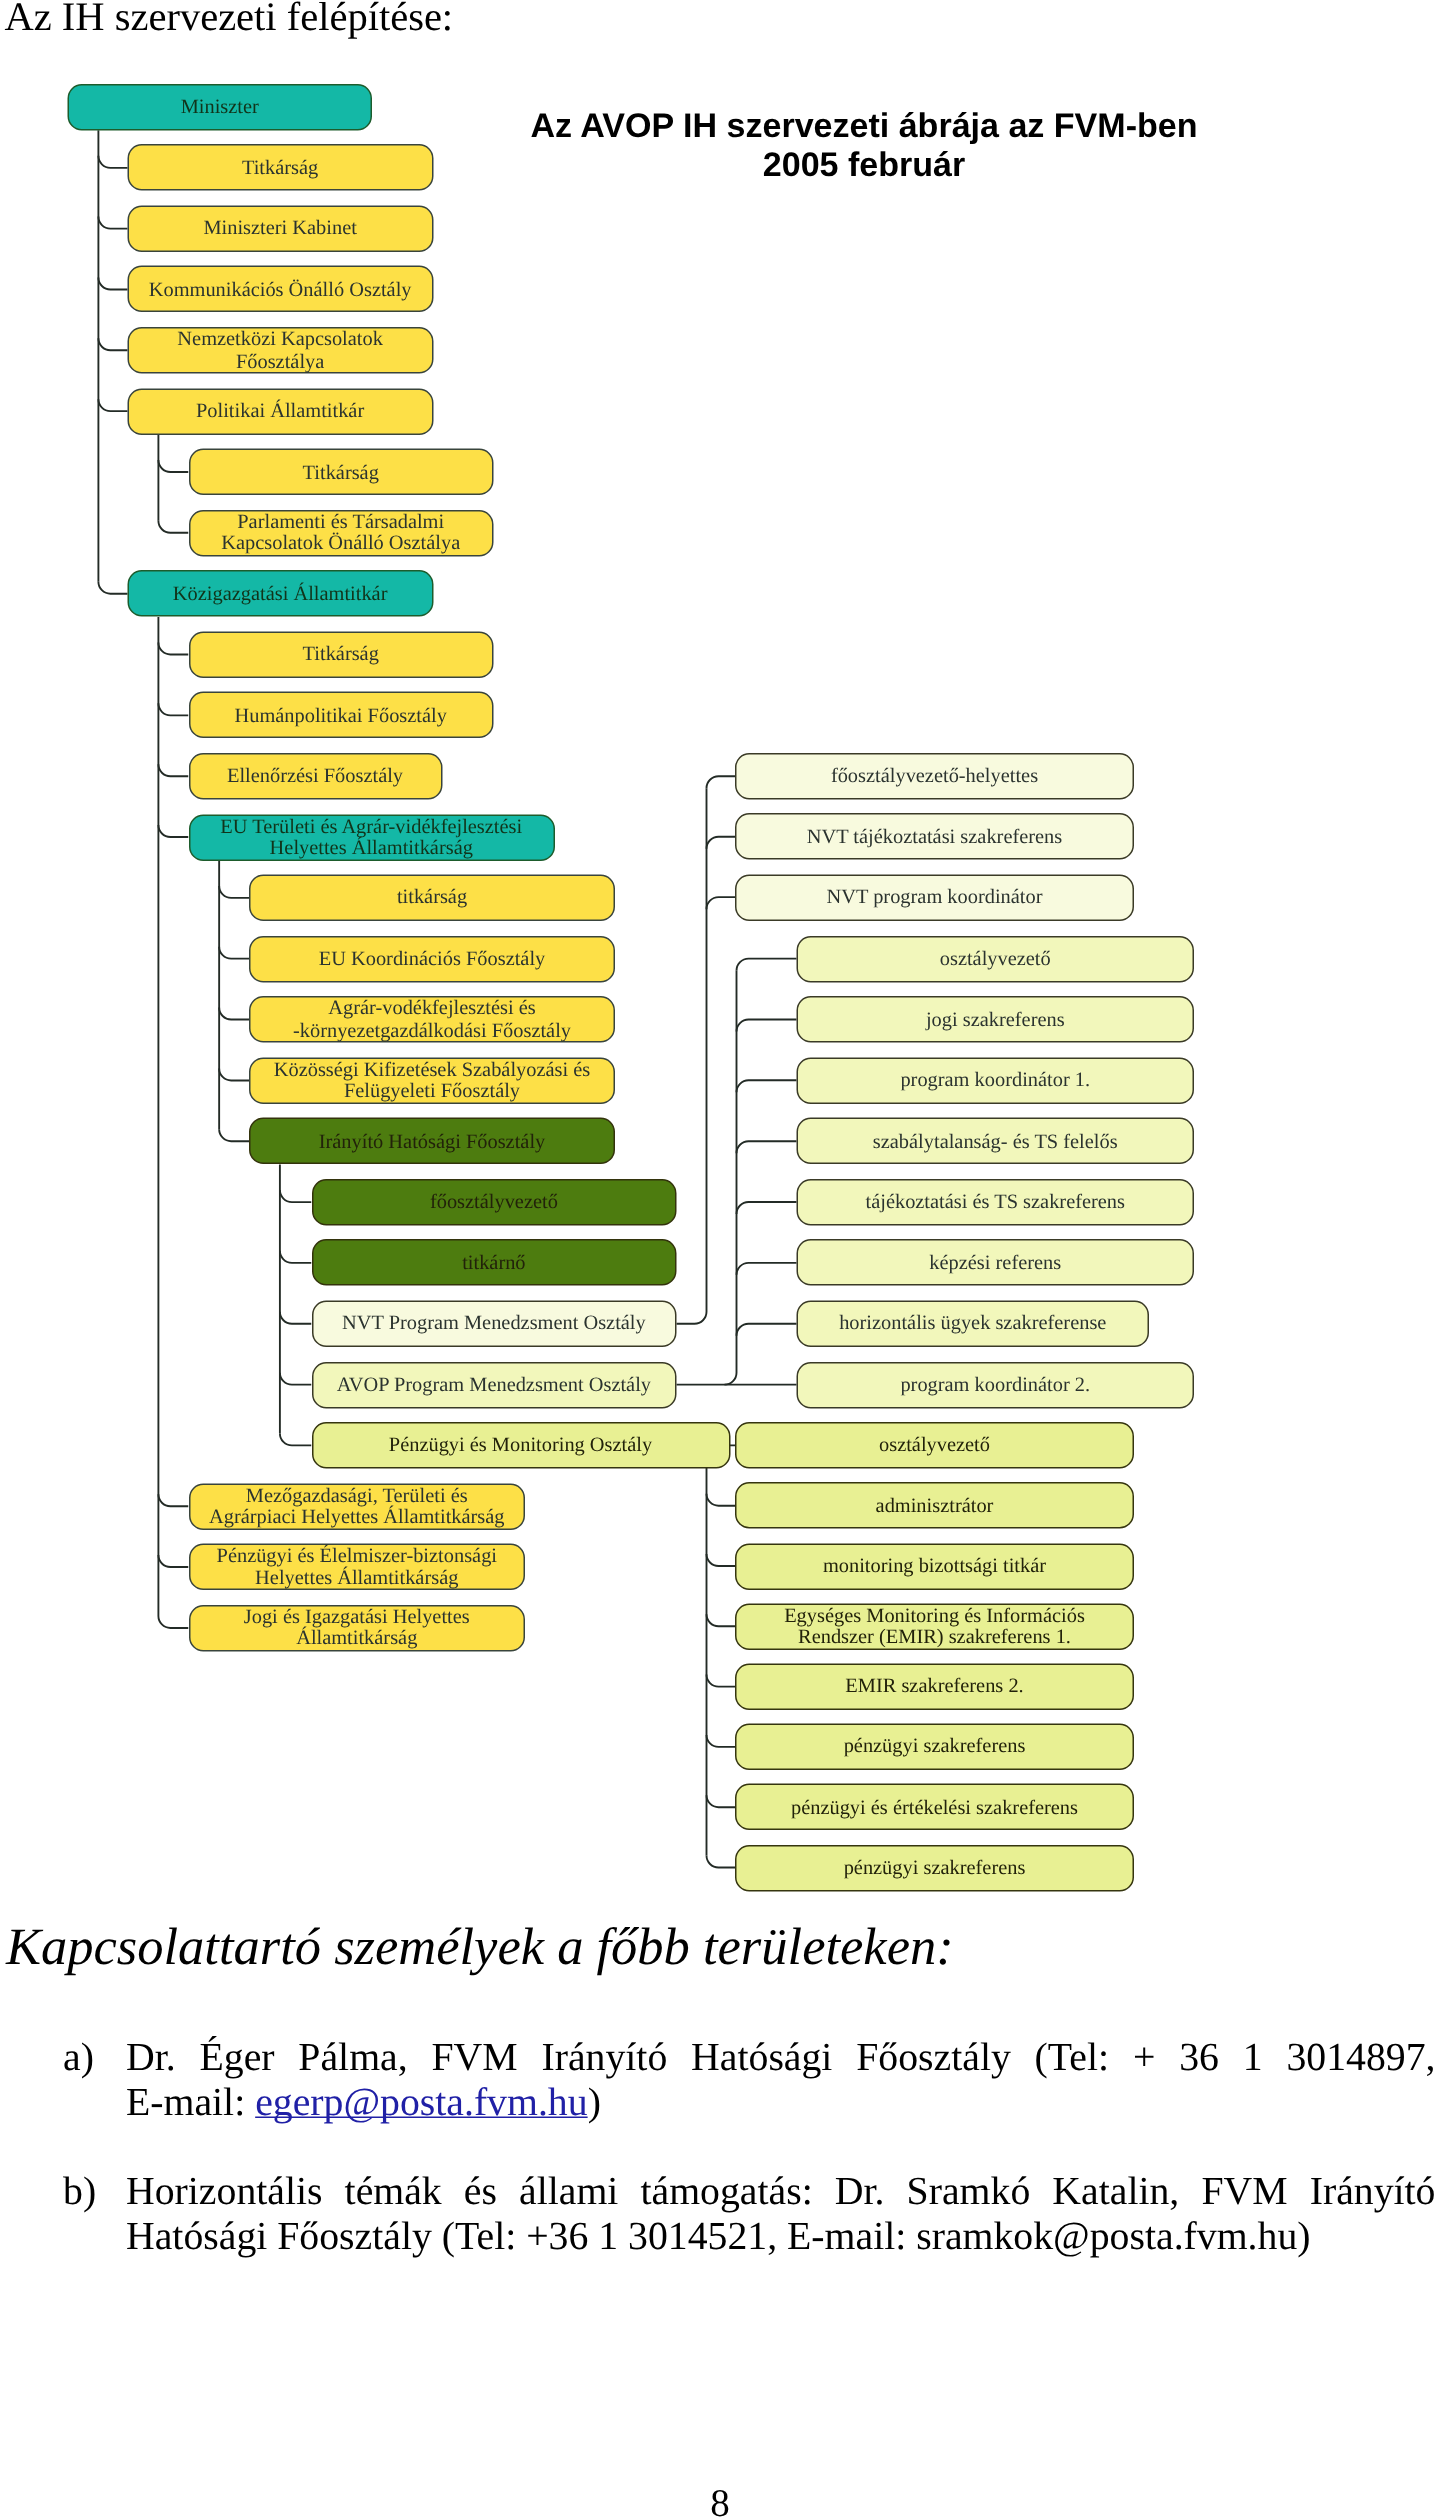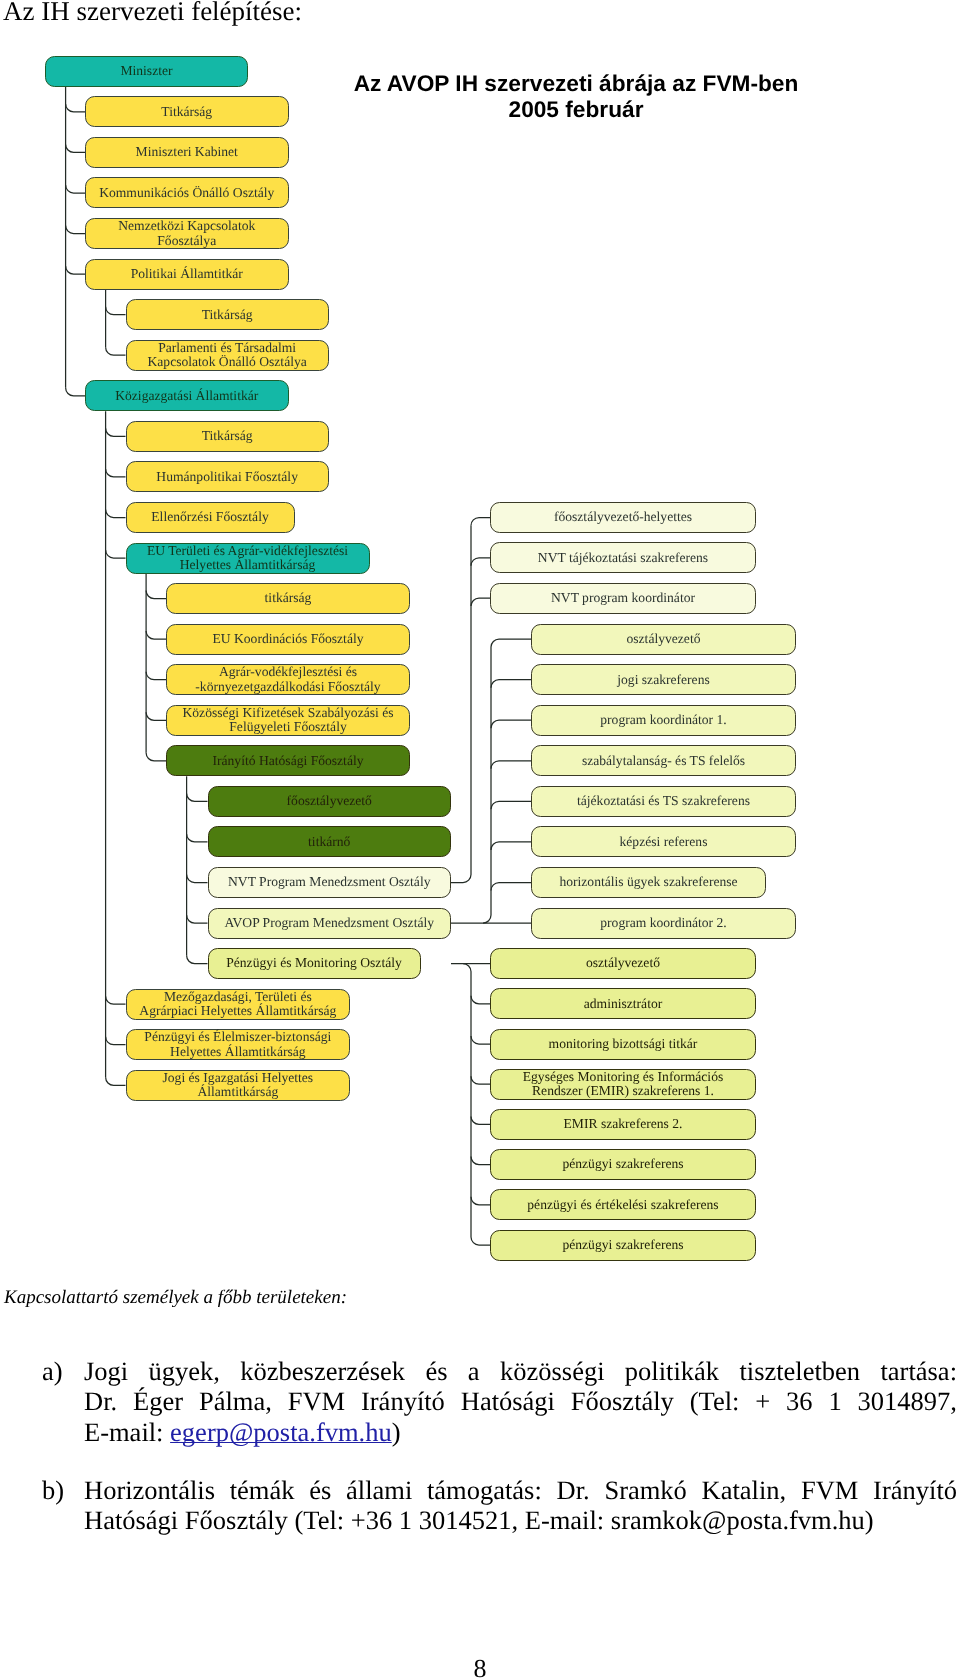--- a/index.html
+++ b/index.html
@@ -15,21 +15,21 @@
   .node .lbl{display:block;width:100%;}
   .green{background:#14b8a6;border-color:#1d5c2c;color:#11341a;}
   .pale{background:#fde047;}
   .olive{background:#4d7c0f;border-color:#33330c;color:#22220a;}
   .paleyellow{background:#f8fade;border-color:#3a3a26;}
   .midyellow{background:#f2f7bb;border-color:#3a3a26;}
   .midyellow2{background:#e8f093;border-color:#35350f;color:#22220a;}
   svg.links{position:absolute;left:0;top:0;}
   svg.links path{fill:none;stroke:#232b26;stroke-width:1.25;}
   .contacts{position:absolute;left:0;top:1284px;width:960px;}
-  .ctitle{font-style:italic;font-size:19px;line-height:28px;margin:0 0 0 4px;}
+  .ctitle{font-style:italic;font-size:35px;line-height:28px;margin:0 0 0 4px;}
   .clist{margin:0;padding:0;list-style:none;}
   .citem{position:relative;padding-left:84px;font-size:26.5px;line-height:30.3px;
          margin-top:28px;padding-right:3px;}
   .citem:first-child{margin-top:44px;}
   .cline{white-space:nowrap;}
   .cline.just{text-align:justify;text-align-last:justify;white-space:normal;}
   .cmarker{position:absolute;left:42px;top:0;}
   .clink{color:#2020a6;text-decoration:underline;text-decoration-skip-ink:none;text-underline-offset:1px;text-decoration-thickness:1.3px;}
   .pagenum{position:absolute;left:0;top:1654px;width:960px;text-align:center;font-size:26px;}
 </style>
@@ -159,21 +159,21 @@
       </div>
   <div class="node olive" style="left:207.5px;top:826.44px;width:243.5px">
         <span class="lbl"><span class="ln">titkárnő</span></span>
       </div>
   <div class="node paleyellow" style="left:207.5px;top:867px;width:243.5px">
         <span class="lbl"><span class="ln">NVT Program Menedzsment Osztály</span></span>
       </div>
   <div class="node midyellow" style="left:207.5px;top:907.56px;width:243.5px">
         <span class="lbl"><span class="ln">AVOP Program Menedzsment Osztály</span></span>
       </div>
-  <div class="node midyellow2" style="left:207.5px;top:948.12px;width:213px">
+  <div class="node midyellow2" style="left:207.5px;top:948.12px;width:279px">
         <span class="lbl"><span class="ln">Pénzügyi és Monitoring Osztály</span></span>
       </div>
   <div class="node pale" style="left:125.5px;top:988.68px;width:224.7px">
         <span class="lbl"><span class="ln">Mezőgazdasági, Területi és</span><br><span class="ln">Agrárpiaci Helyettes Államtitkárság</span></span>
       </div>
   <div class="node pale" style="left:125.5px;top:1029.24px;width:224.7px">
         <span class="lbl"><span class="ln">Pénzügyi és Élelmiszer-biztonsági</span><br><span class="ln">Helyettes Államtitkárság</span></span>
       </div>
   <div class="node pale" style="left:125.5px;top:1069.8px;width:224.7px">
         <span class="lbl"><span class="ln">Jogi és Igazgatási Helyettes</span><br><span class="ln">Államtitkárság</span></span>
@@ -235,21 +235,20 @@
   <div class="node midyellow2" style="left:490px;top:1229.5px;width:266px">
         <span class="lbl"><span class="ln">pénzügyi szakreferens</span></span>
       </div>
   </div>
 
   <div class="contacts">
     <div class="ctitle">Kapcsolattartó személyek a főbb területeken:</div>
     <div class="clist">
       <div class="citem">
         <span class="cmarker">a)</span>
-        <div class="cline just">Jogi ügyek, közbeszerzések és a közösségi politikák tiszteletben tartása:</div>
         <div class="cline just">Dr. Éger Pálma, FVM Irányító Hatósági Főosztály (Tel: + 36 1 3014897,</div>
         <div class="cline"><span>E-mail: </span><a class="clink">egerp@posta.fvm.hu</a><span>)</span></div>
       </div>
       <div class="citem">
         <span class="cmarker">b)</span>
         <div class="cline just">Horizontális témák és állami támogatás: Dr. Sramkó Katalin, FVM Irányító</div>
         <div class="cline">Hatósági Főosztály (Tel: +36 1 3014521, E-mail: sramkok@posta.fvm.hu)</div>
       </div>
     </div>
   </div>

